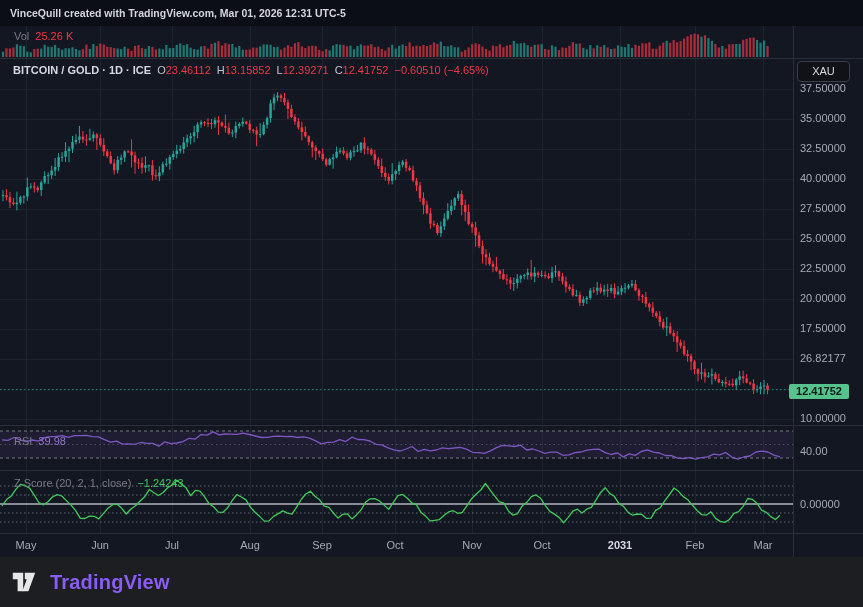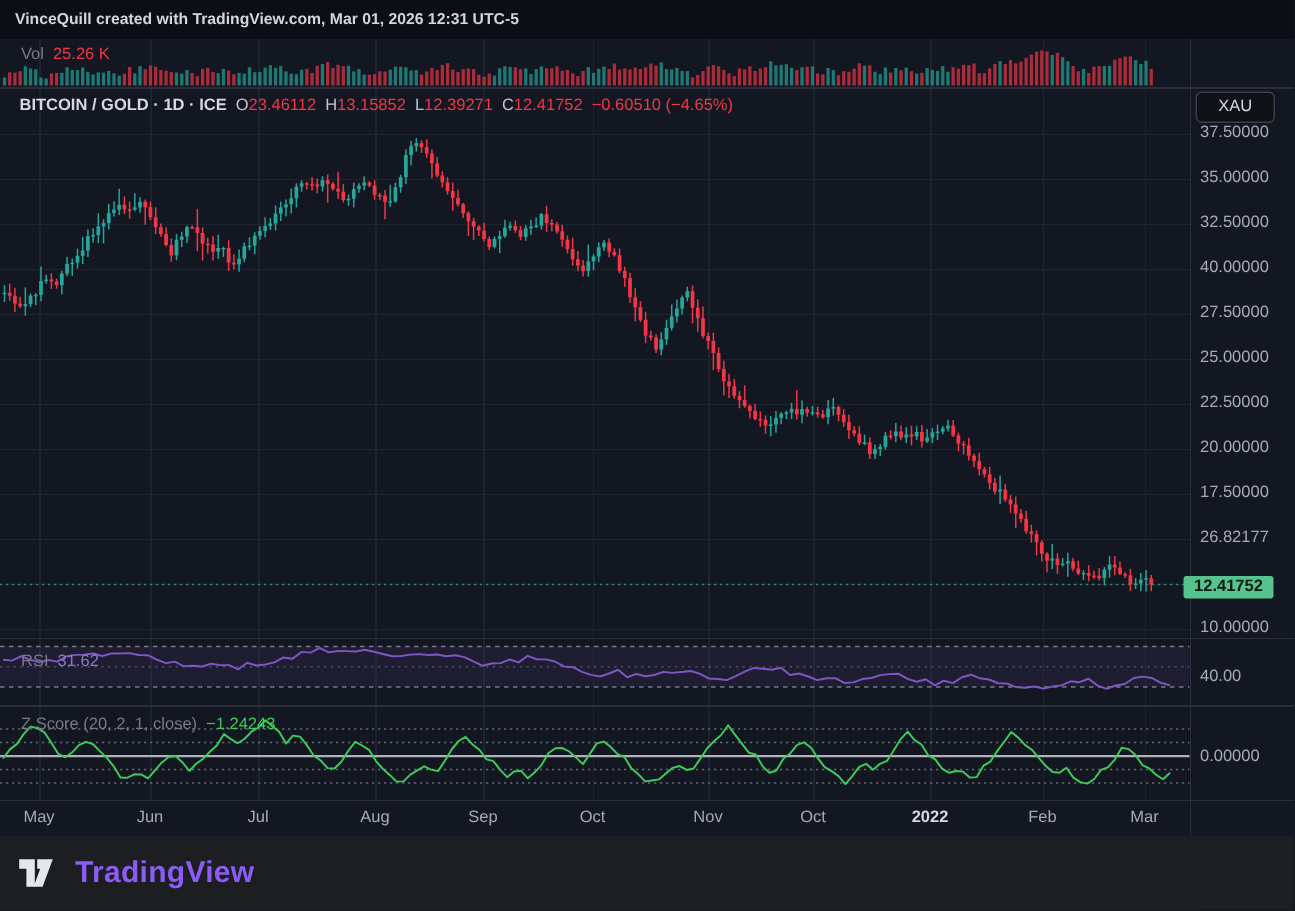--- a/index.html
+++ b/index.html
@@ -747,21 +747,21 @@
 
   <div class="row-lbl vol-row">
     <span class="vol-name">Vol</span><span class="vol-val">25.26 K</span>
   </div>
 
   <div class="row-lbl legend">
     <span class="sym">BITCOIN / GOLD · 1D · ICE</span><span class="ohlc-letter">O</span><span class="ohlc-val">23.46112</span><span class="ohlc-letter">H</span><span class="ohlc-val">13.15852</span><span class="ohlc-letter">L</span><span class="ohlc-val">12.39271</span><span class="ohlc-letter">C</span><span class="ohlc-val">12.41752</span><span class="chg">−0.60510 (−4.65%)</span>
   </div>
 
   <div class="row-lbl rsi-row">
-    <span class="rsi-name">RSI</span><span class="rsi-val">31.62</span>
+    <span class="rsi-name">RSI</span><span class="rsi-val">39.98</span>
   </div>
 
   <div class="row-lbl z-row">
     <span class="z-name">Z Score (20, 2, 1, close)</span><span class="z-val">−1.24243</span>
   </div>
 
   <div class="badge">XAU</div>
   <div class="price-tag">12.41752</div>
   <div id="yaxis">
       <span class="ytick" style="top: 82.2px;">37.50000</span>
@@ -780,21 +780,21 @@
     </div>
   <div id="xaxis">
       <span class="xtick" style="left: 26px;">May</span>
       <span class="xtick" style="left: 100px;">Jun</span>
       <span class="xtick" style="left: 172px;">Jul</span>
       <span class="xtick" style="left: 250px;">Aug</span>
       <span class="xtick" style="left: 322px;">Sep</span>
       <span class="xtick" style="left: 395px; text-align: right;">Oct</span>
       <span class="xtick" style="left: 472px;">Nov</span>
       <span class="xtick" style="left: 542px;">Oct</span>
-      <span class="xtick major" style="left: 620px;">2022</span>
+      <span class="xtick major" style="left: 620px;">2031</span>
       <span class="xtick" style="left: 695px;">Feb</span>
       <span class="xtick" style="left: 763px;">Mar</span>
     </div>
 
   <div class="footer">
     <svg class="logo" width="26" height="20" viewBox="0 0 28 25">
       <path d="M0 1 H13 V24 H6 V9 H0 Z" fill="#e6e7e9"></path>
       <path d="M15 1 H28 L19.5 24 H12 L17.5 9 H15 Z" fill="#e6e7e9"></path>
     </svg>
     <span class="brand">TradingView</span>

